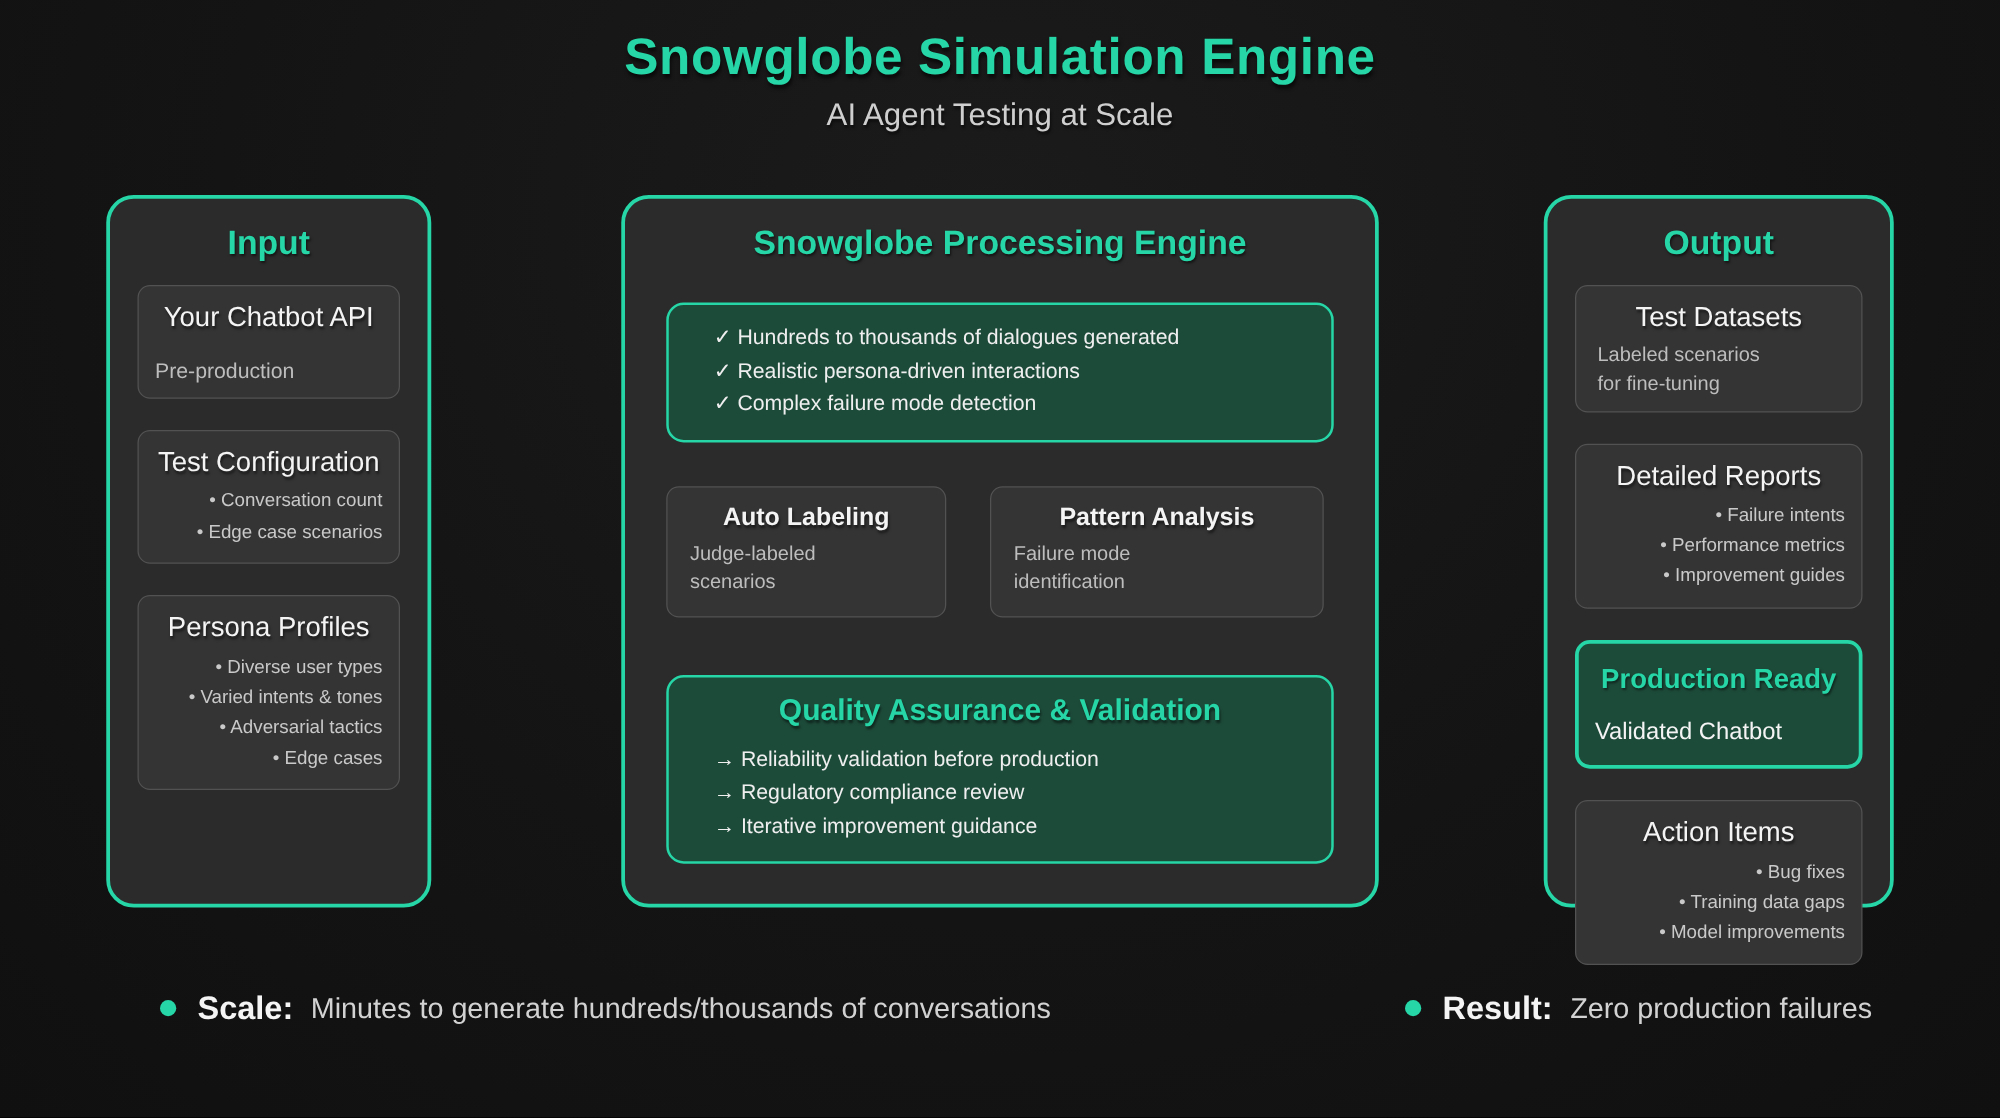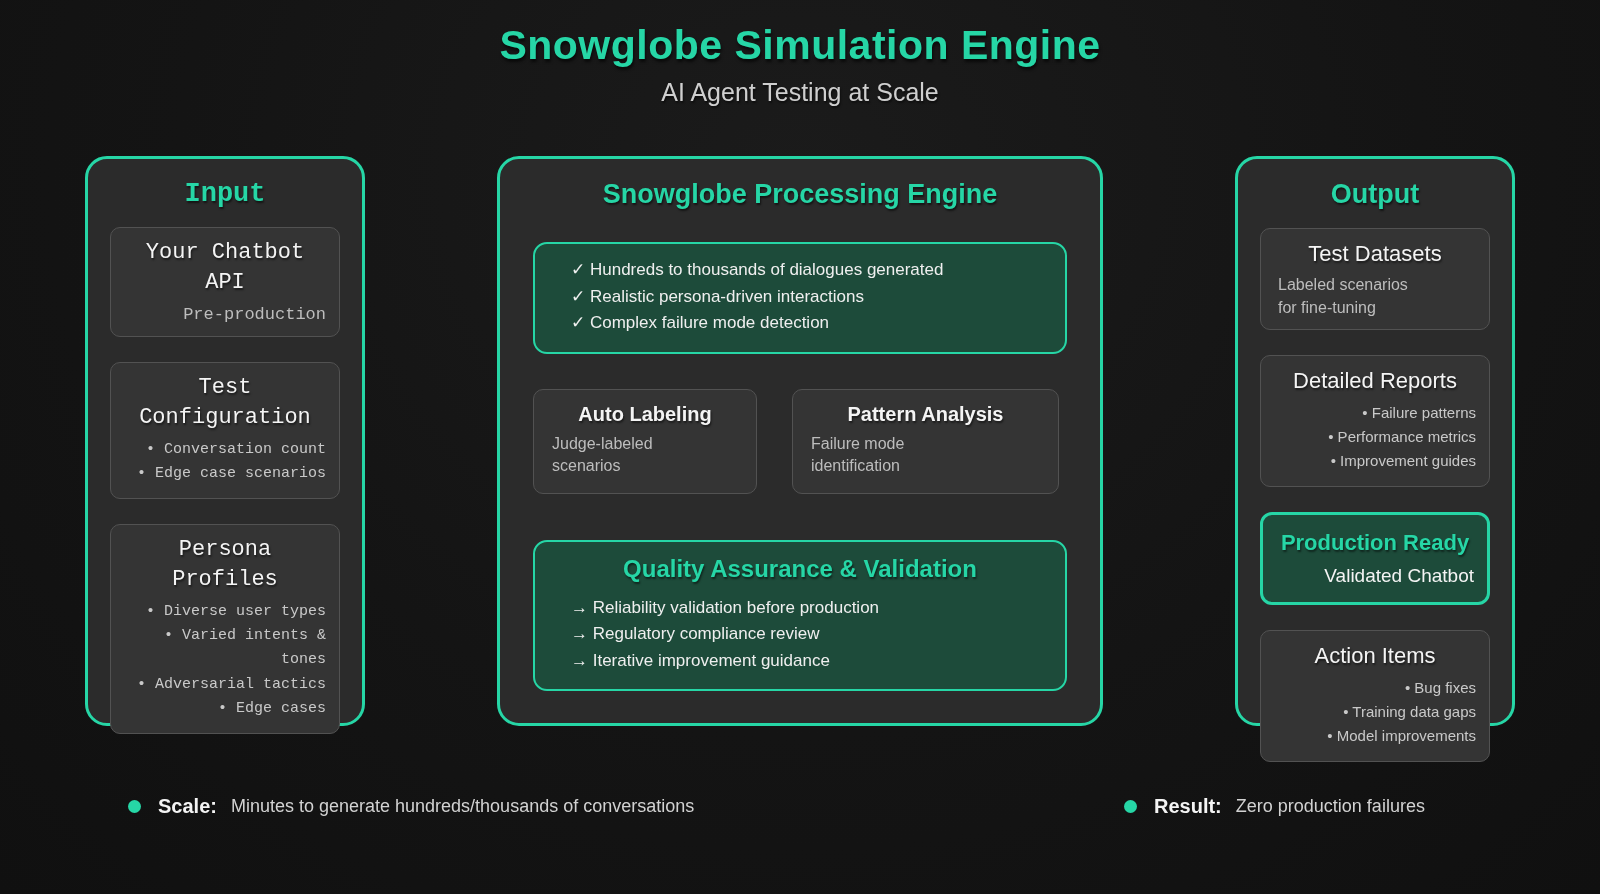--- a/index.html
+++ b/index.html
@@ -29,31 +29,31 @@
   .header .subtitle{margin-top:9px;font-size:25px;color:#cfcfcf;text-shadow:1px 2px 2px rgba(0,0,0,.5);}
   
   .panel{
     position:absolute;top:156px;height:570px;box-sizing:border-box;
     background:var(--panel);border:3px solid var(--teal);border-radius:22px;
   }
   .panel h2{
     margin:20px 0 0;text-align:center;color:var(--teal);
     font-size:27px;font-weight:bold;text-shadow:1px 2px 2px rgba(0,0,0,.55);
   }
-  .panel-input{left:85px;width:280px;font-family:Liberation Mono, monospace;}
+  .panel-input{left:85px;width:260px;}
   .panel-engine{left:497px;width:606px;}
   .panel-output{left:1235px;width:280px;}
   
   .cards{margin-top:18px;}
   .card{
     background:var(--card);border:1.5px solid var(--card-border);border-radius:10px;
     margin:0 22px 25px;padding:10px 13px;box-sizing:border-box;
   }
   .card-title{color:var(--white);font-size:22px;text-align:center;line-height:1.35;text-shadow:1px 2px 2px rgba(0,0,0,.5);}
-  .card-sub{color:var(--gray2);font-size:17px;text-align:right;line-height:1.3;margin-top:7px;}
+  .card-sub{color:var(--gray2);font-size:17px;text-align:left;line-height:1.3;margin-top:17px;}
   .card-lines{color:var(--gray2);font-size:16px;text-align:left;line-height:1.45;margin:4px 0 0 4px;}
   .bullets{margin:5px 0 2px 2px;}
   .bullet{color:var(--gray);font-size:15px;line-height:1.62;text-align:right;}
   
   .card.highlight{
     background:var(--greenbox);border:3px solid var(--teal);border-radius:12px;padding:13px;
   }
   .card.highlight .card-title{color:var(--teal);font-weight:bold;}
   .card.highlight .card-sub{color:var(--white);font-size:19px;}
   
@@ -76,22 +76,22 @@
   }
   .ebox-auto{width:224px;}
   .ebox-pattern{width:267px;}
   .ebox-title{color:var(--white);font-size:20px;font-weight:bold;text-align:center;margin-bottom:7px;text-shadow:1px 2px 2px rgba(0,0,0,.5);}
   .ebox-sub{color:var(--gray2);font-size:16px;line-height:1.4;text-align:left;max-width:150px;}
   
   .legend{position:absolute;top:792px;height:28px;display:flex;align-items:center;}
   .legend-left{left:128px;}
   .legend-right{left:1124px;align-items:center;}
   .dot{width:13px;height:13px;border-radius:50%;background:var(--teal);display:inline-block;margin-right:17px;flex:none;}
-  .legend .label{color:var(--white);font-weight:bold;font-size:20px;margin-right:14px;}
-  .legend .text{color:#d2d2d2;font-size:18px;}
+  .legend .label{color:var(--white);font-weight:bold;font-size:26px;margin-right:14px;}
+  .legend .text{color:#d2d2d2;font-size:23px;}
 </style>
 </head>
 <body>
 
 <div class="page">
 
   <div class="header">
     <h1>Snowglobe Simulation Engine</h1>
     <div class="subtitle">AI Agent Testing at Scale</div>
   </div>
@@ -156,21 +156,21 @@
       <div class="card">
         <div class="card-title">Test Datasets</div>
         <div class="card-lines">
           <div>Labeled scenarios</div>
           <div>for fine-tuning</div>
         </div>
       </div>
       <div class="card">
         <div class="card-title">Detailed Reports</div>
         <div class="bullets">
-          <div class="bullet">• Failure patterns</div>
+          <div class="bullet">• Failure intents</div>
           <div class="bullet">• Performance metrics</div>
           <div class="bullet">• Improvement guides</div>
         </div>
       </div>
       <div class="card highlight">
         <div class="card-title">Production Ready</div>
         <div class="card-sub">Validated Chatbot</div>
       </div>
       <div class="card">
         <div class="card-title">Action Items</div>

